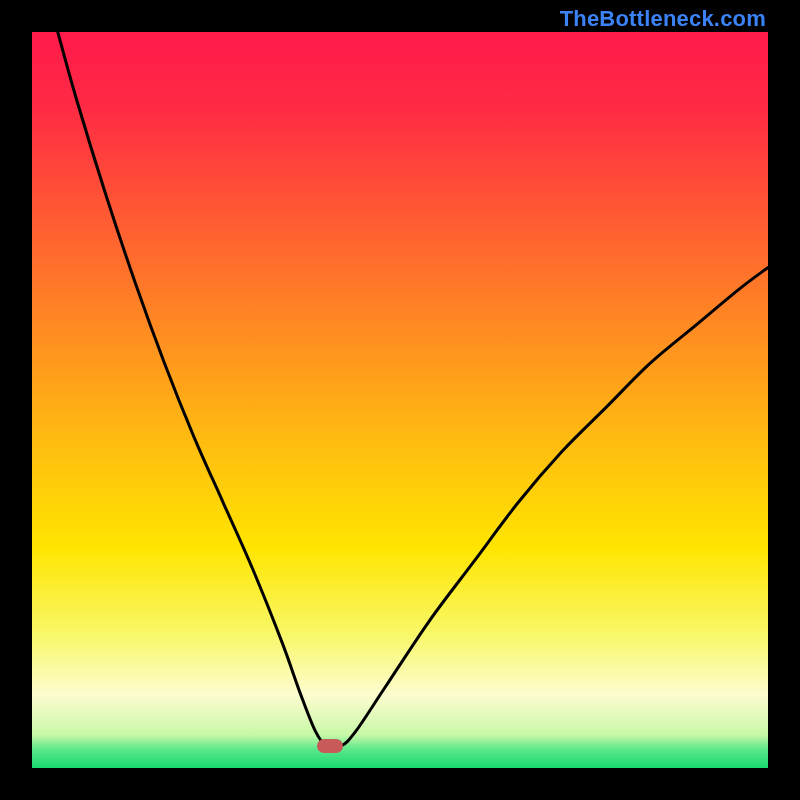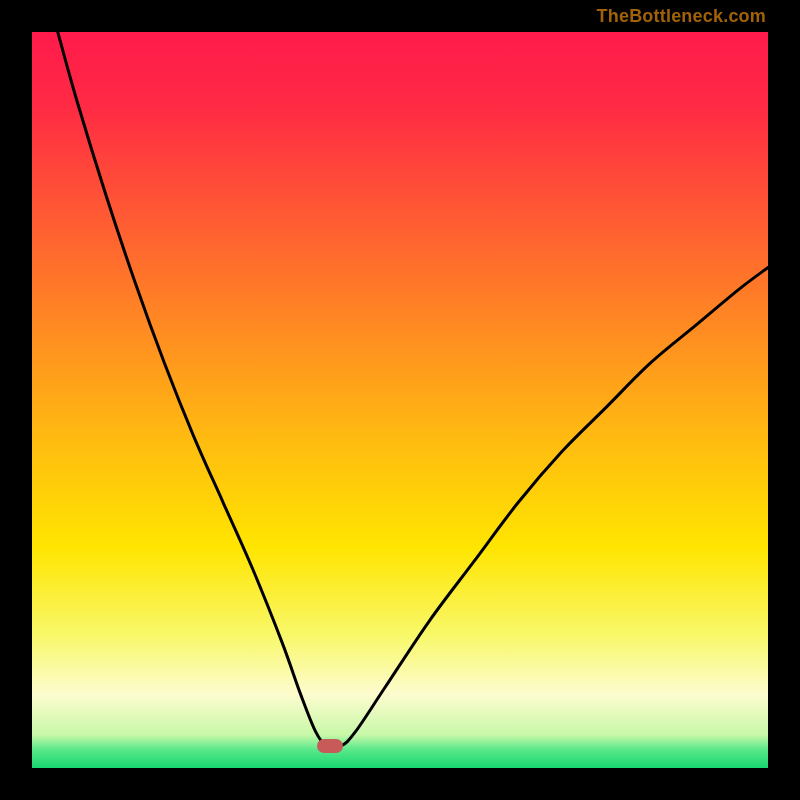--- a/index.html
+++ b/index.html
@@ -22,22 +22,22 @@
     left: 32px;
     top: 32px;
     width: 736px;
     height: 736px;
     overflow: hidden;
   }
   .watermark {
     position: absolute;
     top: 6px;
     right: 34px;
-    color: #a16207;
-    font-size: 18px;
+    color: #3b82f6;
+    font-size: 22px;
     font-weight: 600;
     letter-spacing: 0.2px;
   }
   .marker {
     position: absolute;
     width: 26px;
     height: 14px;
     border-radius: 7px;
     transform: translate(-50%, -50%);
   }

